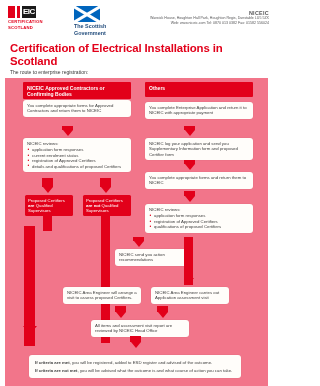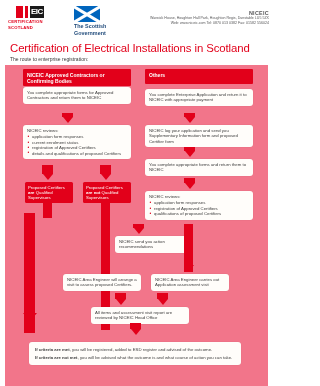--- a/index.html
+++ b/index.html
@@ -8,21 +8,21 @@
     font-family: "Liberation Sans", sans-serif;
     background: #ffffff;
     overflow: hidden;
   }
   #page { position: relative; width: 273px; height: 386px; background:#fff; }
 
   
   .header { position:relative; height:40px; padding:6px 4px 0 8px; }
   .logo-row { display:flex; align-items:flex-start; }
   .niceic-logo { width:58px; flex:0 0 58px; }
-  .niceic-mark { display:flex; height:12px; align-items:stretch;margin-left:8px; }
+  .niceic-mark { display:flex; height:12px; align-items:stretch; }
   .nm-red { background:#e2001a; width:7px; }
   .nm-white { background:#fff; width:2px; }
   .nm-letters {
     background:#1a1a1a; color:#fff; font-weight:bold; font-size:8px;
     line-height:12px; letter-spacing:-0.5px; padding:0 1px;
     font-family:"Liberation Sans", sans-serif;
   }
   .nm-i { background:#e2001a; width:3px; }
   .niceic-sub {
     color:#e2001a; font-size:4.2px; font-weight:bold; letter-spacing:0.2px;
@@ -45,21 +45,21 @@
   }
   .addr {
     position:absolute; right:4px; top:10px; text-align:right;
     color:#58585a;
   }
   .addr .brand { font-size:5.4px; font-weight:bold; letter-spacing:0.3px; }
   .addr .line { font-size:3.6px; line-height:4.6px; }
 
   
   .title {
-    color:#e2001a; font-weight:normal; font-size:11.4px; line-height:13px;
+    color:#e2001a; font-weight:bold; font-size:11.4px; line-height:13px;
     padding:2px 0 0 10px; letter-spacing:-0.1px;
   }
   .subtitle {
     color:#3a3a3a; font-size:5px; padding:1px 0 3px 10px;
   }
 
   
   .chart {
     position:relative; margin:0 5px 4px 5px; height:322px;
     background:#f2758a;

